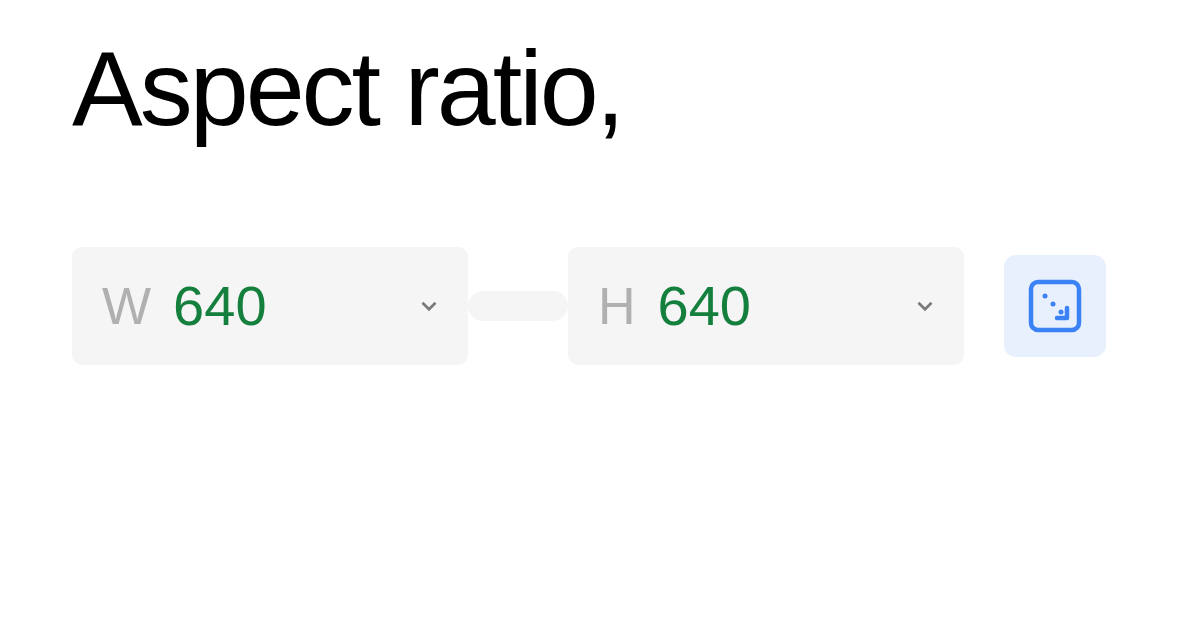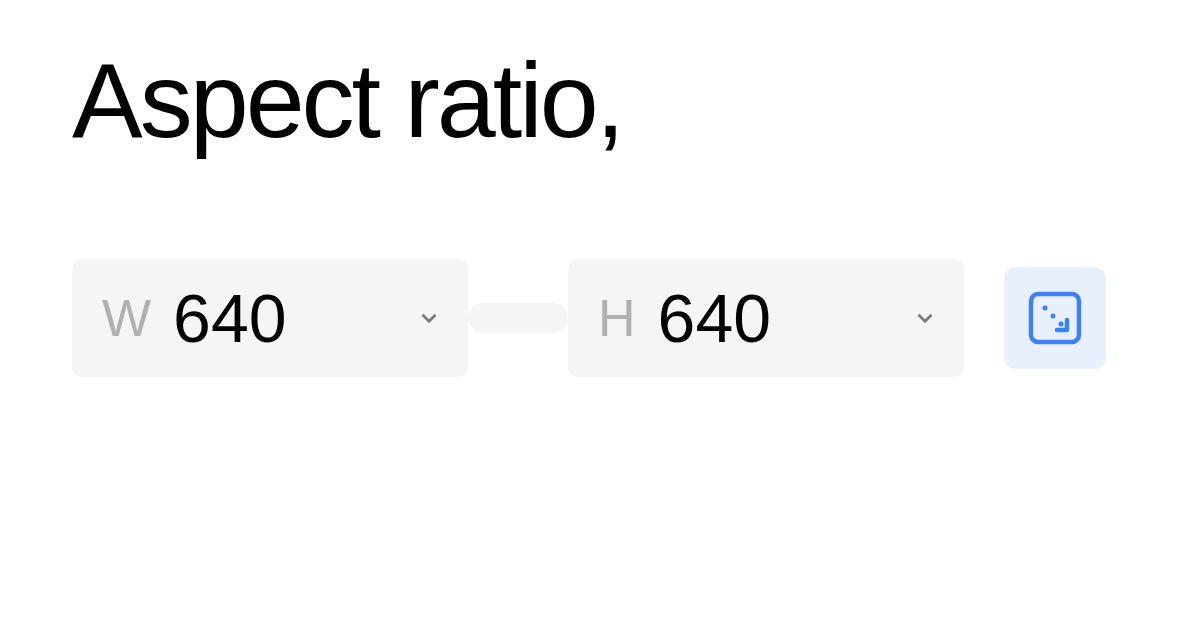--- a/index.html
+++ b/index.html
@@ -8,21 +8,21 @@
       box-sizing: border-box;
     }
     body {
       font-family: -apple-system, BlinkMacSystemFont, "Segoe UI", Helvetica, Arial, sans-serif;
       background: #ffffff;
       width: 1200px;
       height: 633px;
       overflow: hidden;
     }
     .container {
-      padding: 42px 72px 0 72px;
+      padding: 30px 72px 0 72px;
     }
     .title {
       font-size: 106px;
       font-weight: 500;
       letter-spacing: -3px;
       color: #000000;
       line-height: 1.1;
       margin-bottom: 100px;
     }
     .controls-row {
@@ -39,23 +39,23 @@
       padding: 0 26px 0 30px;
       width: 396px;
     }
     .input-label {
       font-size: 52px;
       font-weight: 400;
       color: #b0b0b0;
       margin-right: 22px;
     }
     .input-value {
-      font-size: 68px;
+      font-size: 56px;
       font-weight: 400;
-      color: #000000;
+      color: #15803d;
       flex: 1;
       background: transparent;
       border: none;
       outline: none;
     }
     .chevron-down {
       width: 26px;
       height: 26px;
       stroke: #7a7a7a;
       stroke-width: 2.5;

